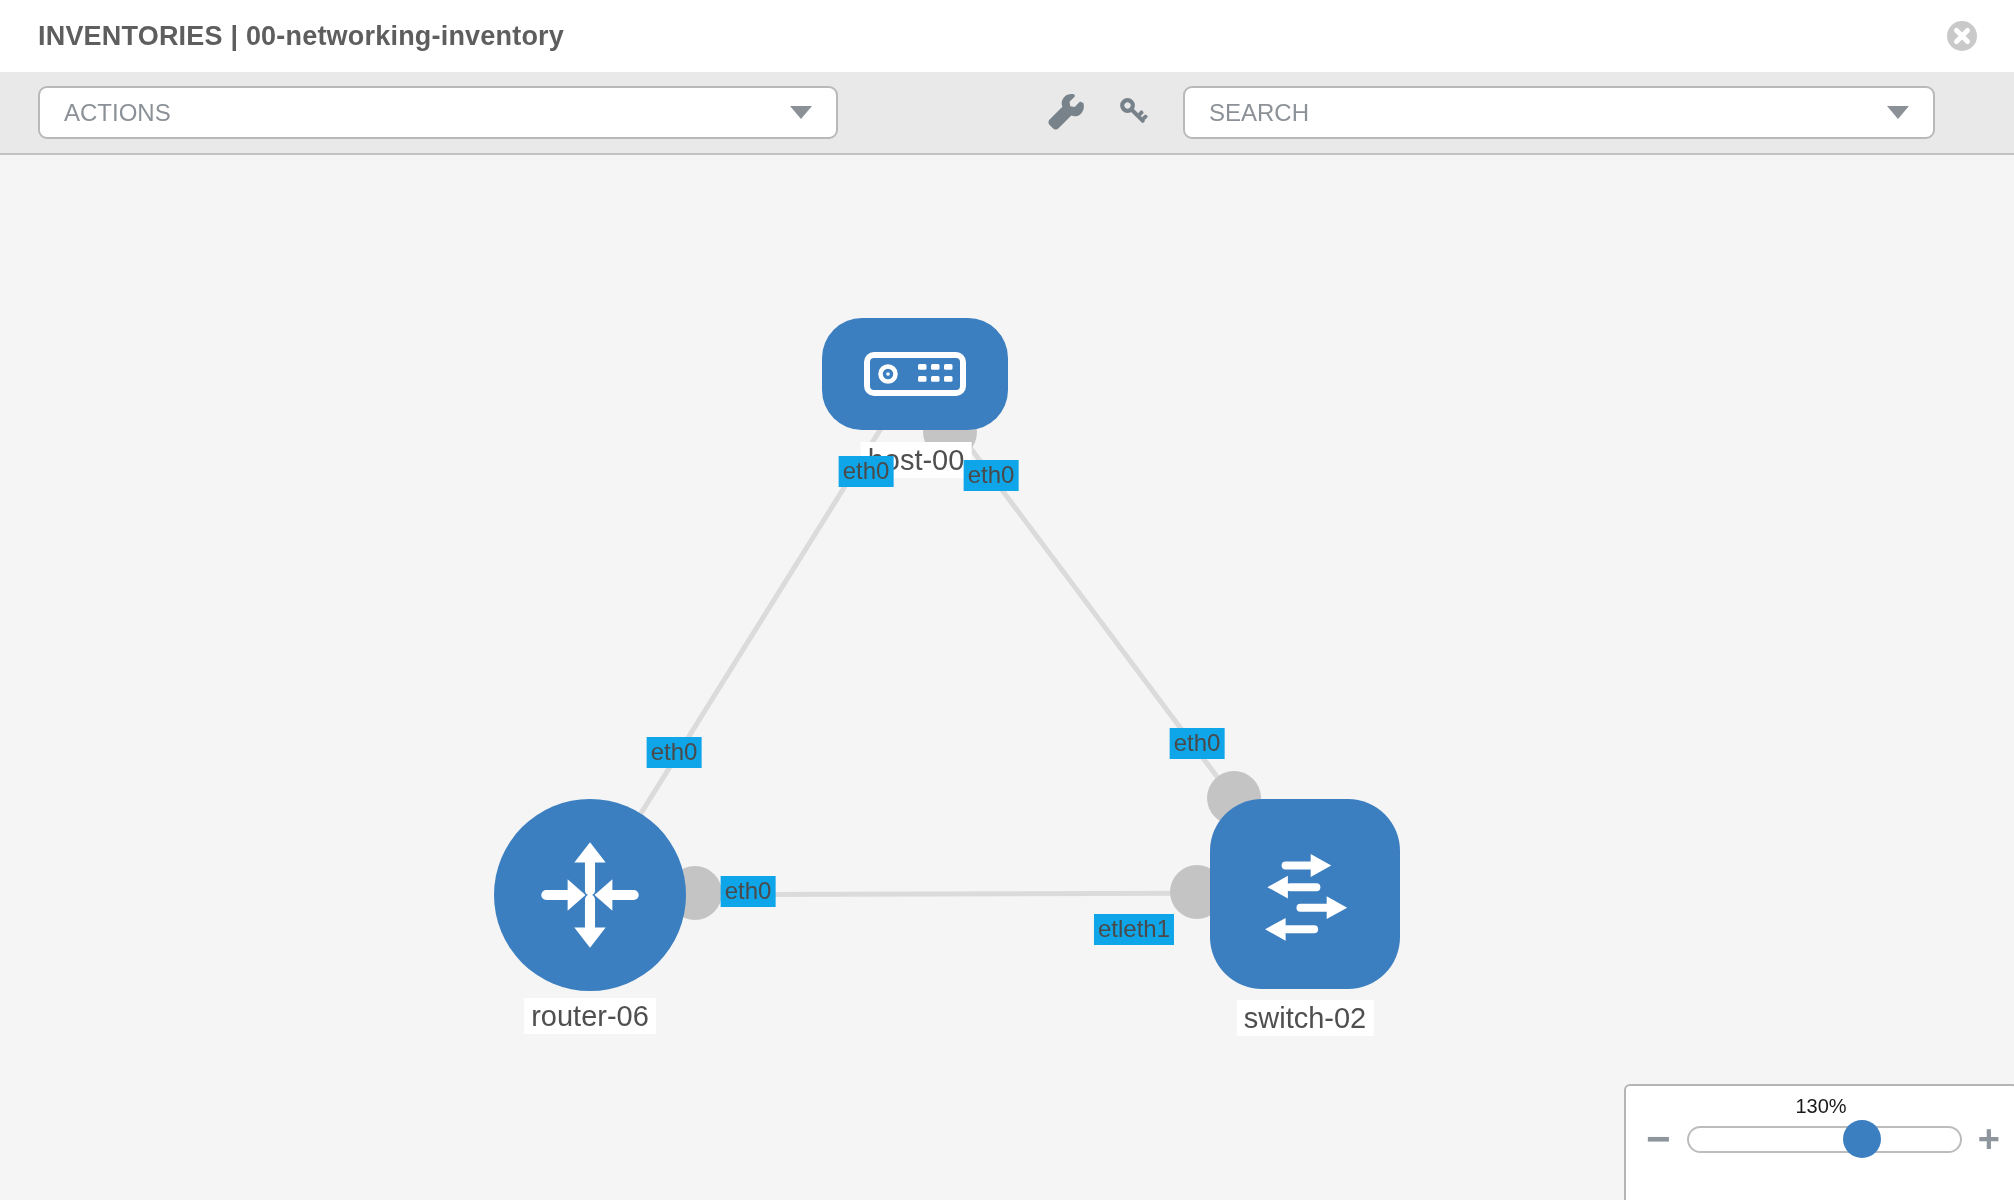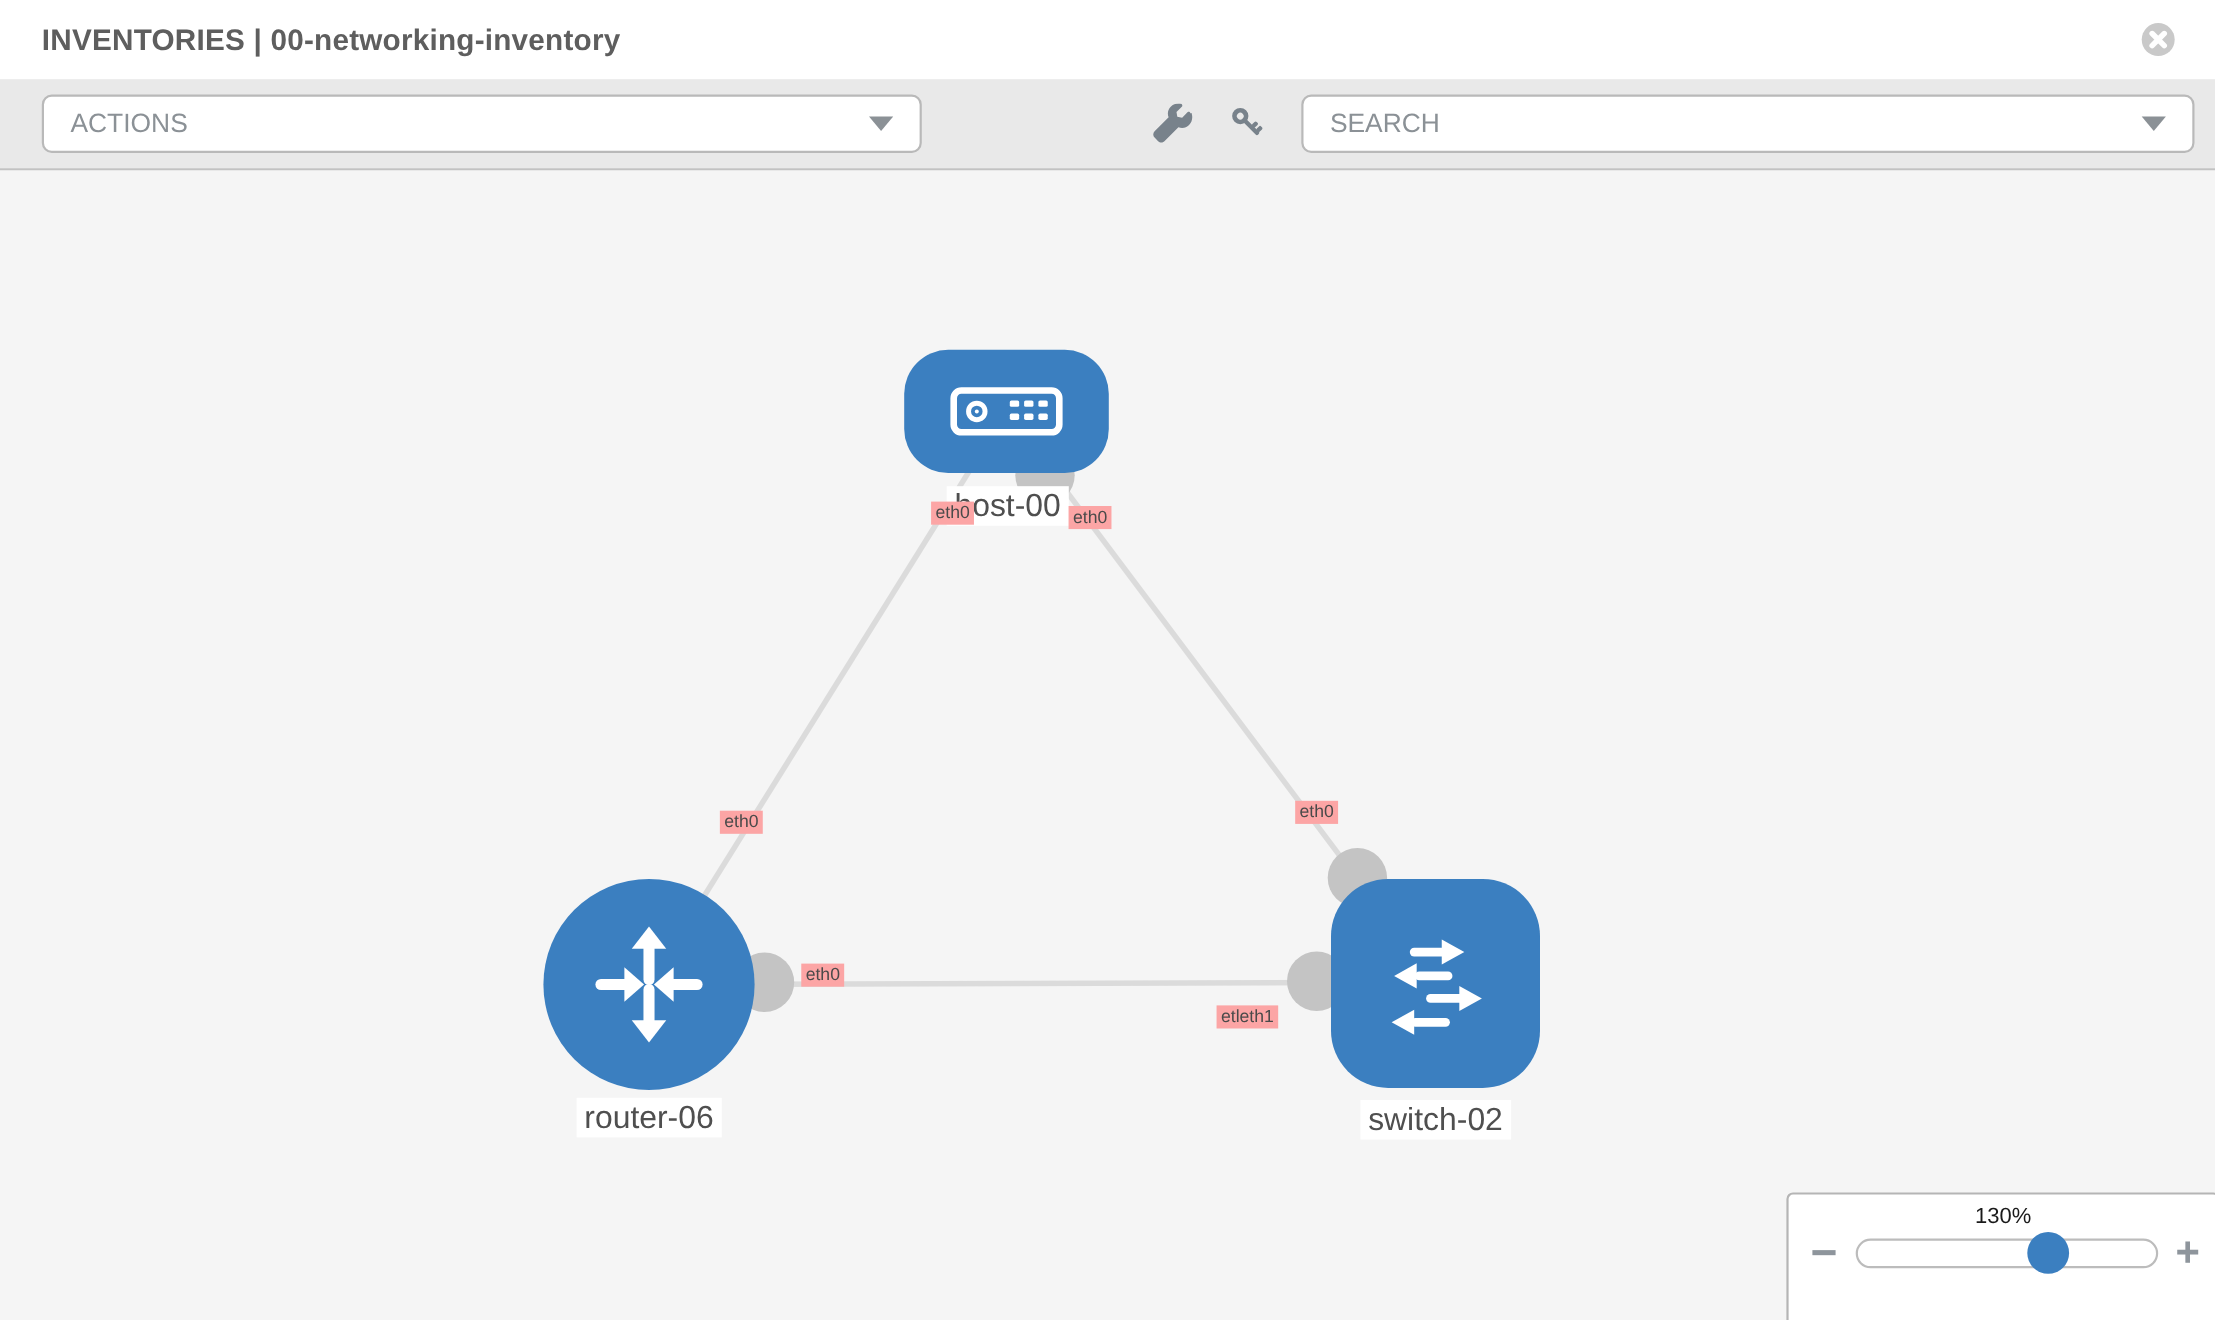--- a/index.html
+++ b/index.html
@@ -11,40 +11,40 @@
   .title{margin-left:38px;font-size:27px;font-weight:bold;color:#5e5e5e;letter-spacing:.2px;}
   .close-btn{position:absolute;right:36px;top:50%;transform:translateY(-50%);
              width:32px;height:32px;cursor:pointer;}
 
   
   .toolbar{position:relative;height:81px;background:#e9e9e9;border-bottom:2px solid #c2c2c2;box-sizing:content-box;}
   .dd{position:absolute;top:14px;height:53px;box-sizing:border-box;background:#fff;
       border:2px solid #b9b9b9;border-radius:9px;display:flex;align-items:center;
       padding:0 24px;color:#8b9196;font-size:24px;cursor:pointer;gap:24px;}
   .dd-actions{left:38px;width:800px;}
-  .dd-search{left:1183px;width:812px;}
+  .dd-search{left:1183px;width:752px;}
   .caret{margin-left:auto;width:0;height:0;border-left:11px solid transparent;
          border-right:11px solid transparent;border-top:13px solid #8b9196;}
   .tool-icon{position:absolute;top:22px;width:37px;height:37px;cursor:pointer;}
   .tool-wrench{left:1048px;}
   .tool-key{left:1116px;}
 
   
   .canvas{position:relative;height:1047px;background:#f5f5f5;overflow:hidden;}
   .links-layer{position:absolute;left:0;top:0;}
 
   .node{position:absolute;background:#3b7fc0;display:flex;align-items:center;justify-content:center;cursor:pointer;}
   .node-host{left:822px;top:163px;width:186px;height:112px;border-radius:40px;}
   .node-router{left:494px;top:644px;width:192px;height:192px;border-radius:50%;}
   .node-switch{left:1210px;top:644px;width:190px;height:190px;border-radius:52px;}
 
   .nlabel{position:absolute;transform:translateX(-50%);background:#fff;color:#4f4f4f;
           font-size:29px;line-height:1.12;padding:2px 7px;white-space:nowrap;}
-  .ilabel{position:absolute;transform:translateX(-50%);background:#fca5a5;color:#4a4a4a;
-          font-size:16px;line-height:1.2;padding:1px 4px;white-space:nowrap;}
+  .ilabel{position:absolute;transform:translateX(-50%);background:#0ea5e9;color:#4a4a4a;
+          font-size:24px;line-height:1.2;padding:1px 4px;white-space:nowrap;}
 
   
   .zoom-panel{position:absolute;right:-4px;bottom:-4px;width:394px;height:122px;
               background:#fff;border:2px solid #b5b5b5;border-radius:6px;box-sizing:border-box;}
   .zoom-level{text-align:center;margin-top:9px;color:#1a1a1a;font-size:20px;}
   .zoom-row{display:flex;align-items:center;margin-top:6px;padding:0 16px 0 20px;}
   .zoom-btn{color:#8e959c;font-weight:bold;cursor:pointer;line-height:30px;}
   .zoom-minus{font-size:42px;}
   .zoom-plus{font-size:38px;}
   .zoom-slider{flex:1;height:27px;box-sizing:border-box;border:2.5px solid #bcbcbc;border-radius:15px;

